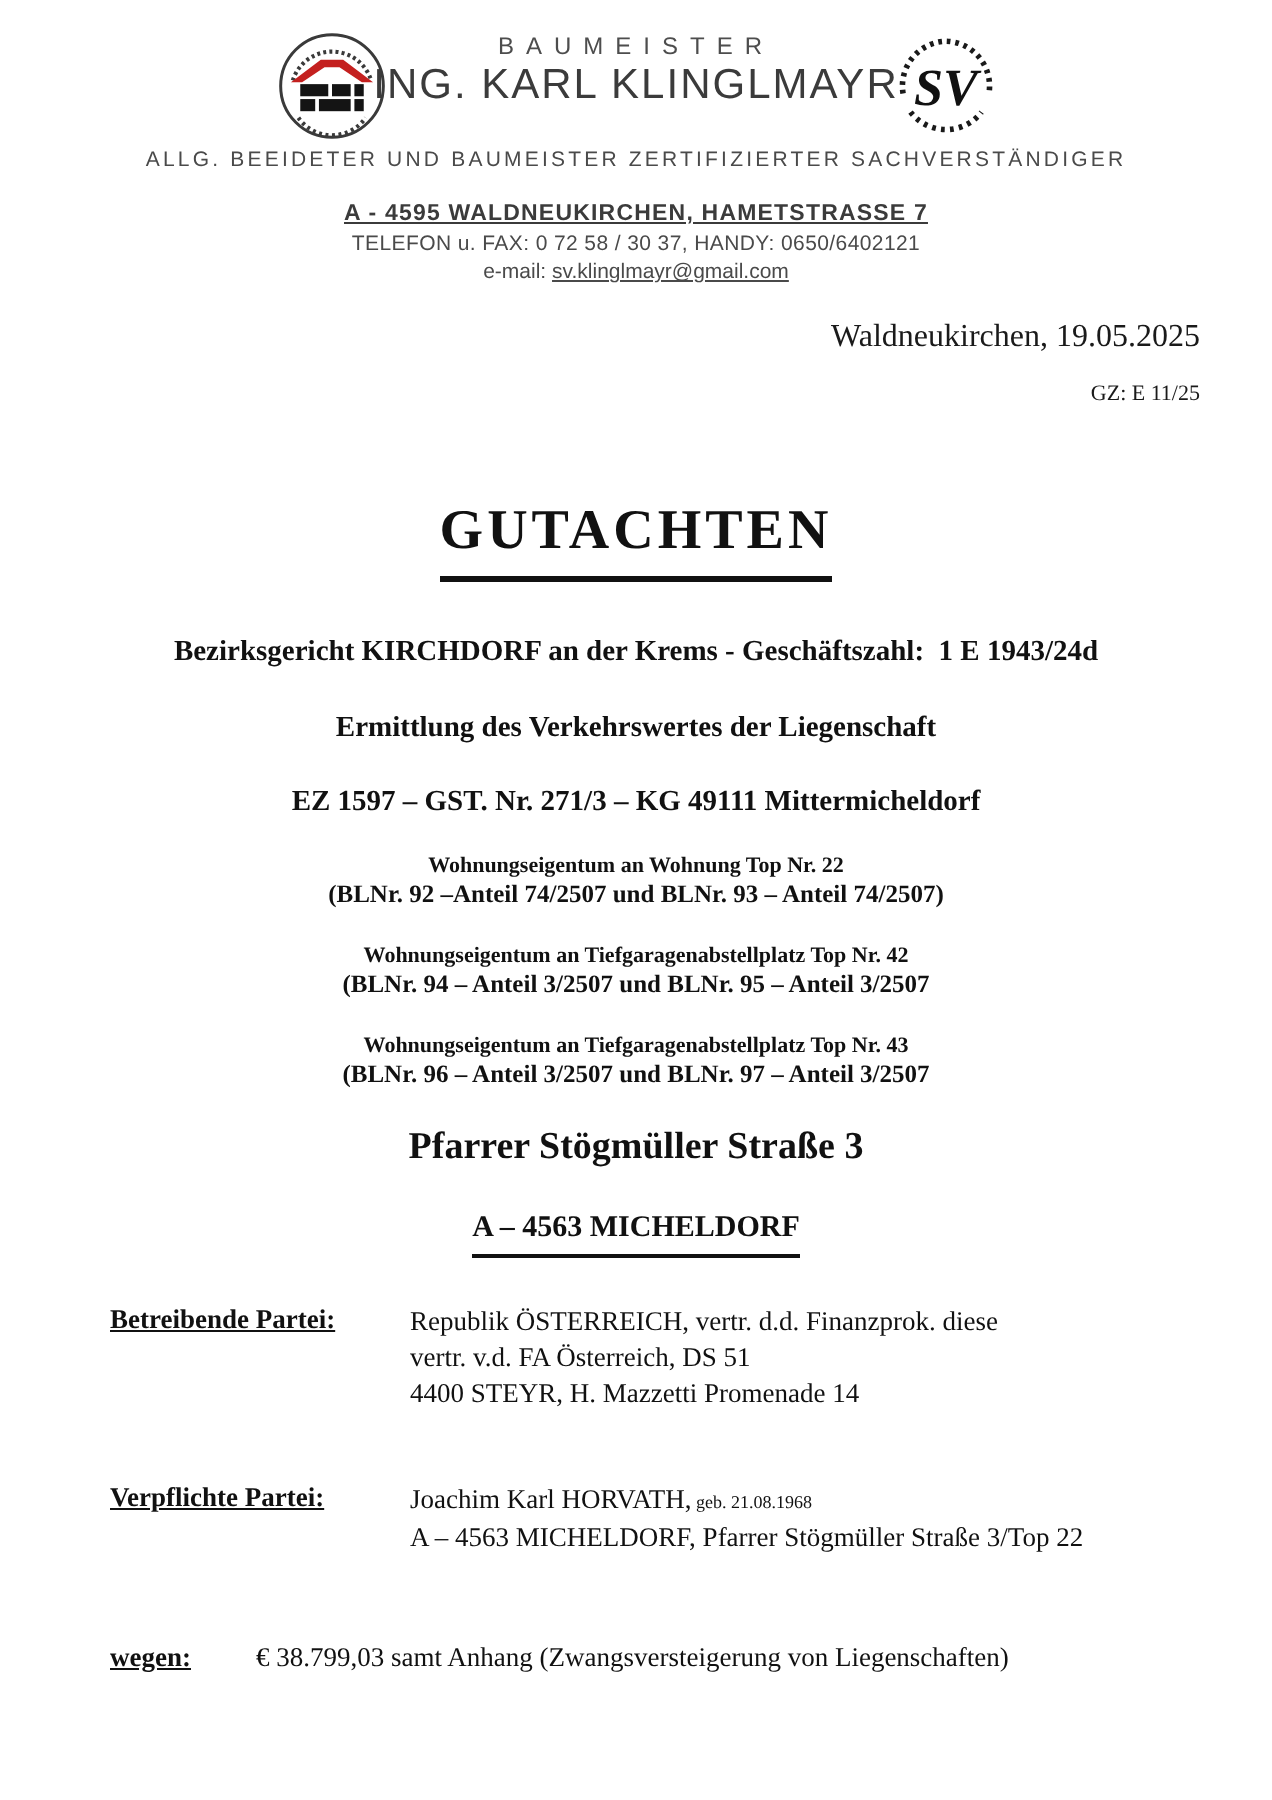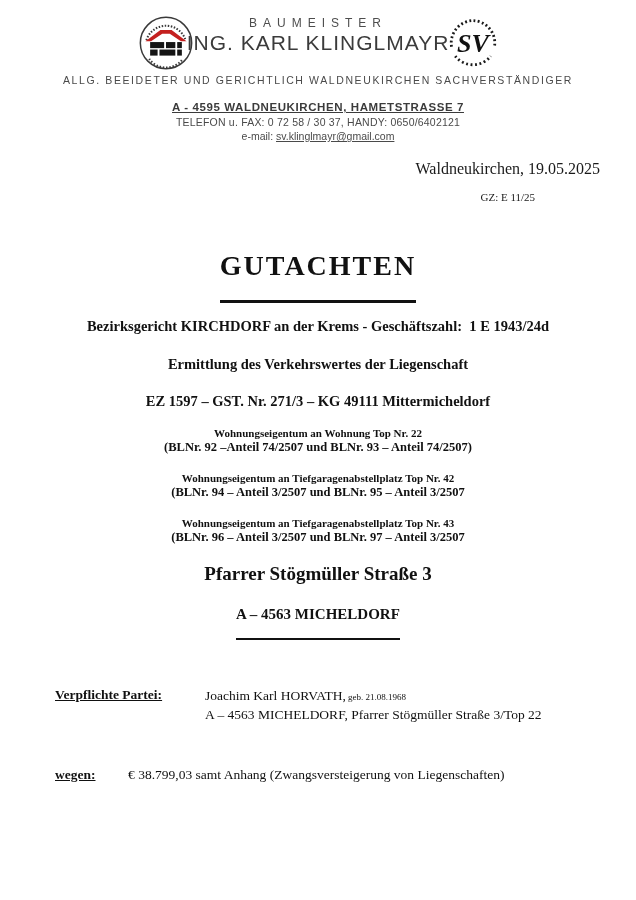--- a/index.html
+++ b/index.html
@@ -44,47 +44,47 @@
     font-family:"Liberation Sans", sans-serif;
     font-size:10.5px;color:#4a4a4a;margin-top:3px;letter-spacing:.2px;
   }
   .email-line{
     font-family:"Liberation Sans", sans-serif;
     font-size:10.5px;color:#4a4a4a;margin-top:2px;
   }
   .email-line a{color:#4a4a4a;text-decoration:underline;}
 
   
-  .meta{position:absolute;right:36px;top:160px;text-align:center;}
+  .meta{position:absolute;right:36px;top:160px;text-align:right;}
   .place-date{font-size:16px;color:#1a1a1a;}
   .file-number{font-size:11px;color:#1a1a1a;margin-top:13px;}
 
   
   .doc-title-wrap{position:absolute;left:0;right:0;top:250px;text-align:center;}
   .doc-title{
     display:inline-block;
     font-size:28px;font-weight:bold;letter-spacing:2px;
     border-bottom:3px solid #111;
-    padding-bottom:18px;
+    padding-bottom:6px;
   }
 
   
   .case{position:absolute;left:0;right:0;top:318px;text-align:center;}
   .case .line-strong{font-size:14.5px;font-weight:bold;white-space:pre-wrap;}
   .case .court{margin-bottom:0;}
   .case .purpose{margin-top:21px;}
   .case .property{margin-top:20px;}
   .case .item{margin-top:17px;}
   .case .item-title{font-size:11px;font-weight:bold;}
   .case .item-detail{font-size:12.5px;font-weight:bold;margin-top:1px;}
   .case .street{font-size:19px;font-weight:bold;margin-top:18px;}
   .case .city-wrap{margin-top:20px;}
   .case .city{
     display:inline-block;font-size:15px;font-weight:bold;
-    border-bottom:2px solid #111;padding-bottom:15px;
+    border-bottom:2px solid #111;padding-bottom:4px;
   }
 
   
   .parties{position:absolute;left:55px;right:30px;top:652px;font-size:13.5px;}
   .party-row{display:grid;grid-template-columns:150px 1fr;align-items:start;}
   .party-row.wegen{grid-template-columns:73px 1fr;margin-top:43px;}
   .party-row.obliged{margin-top:35px;}
   .party-label{
     font-weight:bold;text-decoration:underline;white-space:nowrap;
   }
@@ -118,21 +118,21 @@
         <div class="owner-name">ING. KARL KLINGLMAYR</div>
       </div>
       <span class="logo-right">
         <svg width="56" height="56" viewBox="0 0 60 60">
           <path d="M 7,34 A 24,24 0 0 1 30,6 A 24,24 0 0 1 53,34" fill="none" stroke="#1a1a1a" stroke-width="3" stroke-dasharray="2 2.6"></path>
           <path d="M 11,44 A 24,24 0 0 0 49,44" fill="none" stroke="#1a1a1a" stroke-width="3" stroke-dasharray="2 2.8"></path>
           <text x="30" y="40" font-family="Liberation Serif, serif" font-style="italic" font-weight="bold" font-size="28" text-anchor="middle" fill="#111">SV</text>
         </svg>
       </span>
     </div>
-    <div class="subtitle">ALLG. BEEIDETER UND GERICHTLICH WALDNEUKIRCHEN SACHVERSTÄNDIGER</div>
+    <div class="subtitle">ALLG. BEEIDETER UND BAUMEISTER ZERTIFIZIERTER SACHVERSTÄNDIGER</div>
     <div class="addr">A - 4595 WALDNEUKIRCHEN, HAMETSTRASSE 7</div>
     <div class="phone">TELEFON u. FAX: 0 72 58 / 30 37,  HANDY: 0650/6402121</div>
     <div class="email-line"><span>e-mail: </span><a href="#">sv.klinglmayr@gmail.com</a></div>
   </header>
 
   <div class="meta">
     <div class="place-date">Waldneukirchen, 19.05.2025</div>
     <div class="file-number">GZ: E 11/25</div>
   </div>
 
@@ -157,20 +157,28 @@
       <div class="item-title">Wohnungseigentum an Tiefgaragenabstellplatz Top Nr. 43</div>
       <div class="item-detail">(BLNr. 96 – Anteil 3/2507 und BLNr. 97 – Anteil 3/2507</div>
     </div>
 
     <div class="street">Pfarrer Stögmüller Straße 3</div>
     <div class="city-wrap"><span class="city">A – 4563 MICHELDORF</span></div>
   </section>
 
   <section class="parties">
 
+    <div class="party-row">
+      <div class="party-label">Betreibende Partei:</div>
+      <div class="party-value">
+        <div>Republik ÖSTERREICH, vertr. d.d. Finanzprok. diese</div>
+        <div>vertr. v.d. FA Österreich, DS 51</div>
+        <div>4400 STEYR, H. Mazzetti Promenade 14</div>
+      </div>
+    </div>
 
     <div class="party-row obliged">
       <div class="party-label">Verpflichte Partei:</div>
       <div class="party-value">
         <div class="nowrap"><span>Joachim Karl HORVATH,</span><span class="small-note"> geb. 21.08.1968</span></div>
         <div class="nowrap">A – 4563 MICHELDORF, Pfarrer Stögmüller Straße 3/Top 22</div>
       </div>
     </div>
 
     <div class="party-row wegen">

